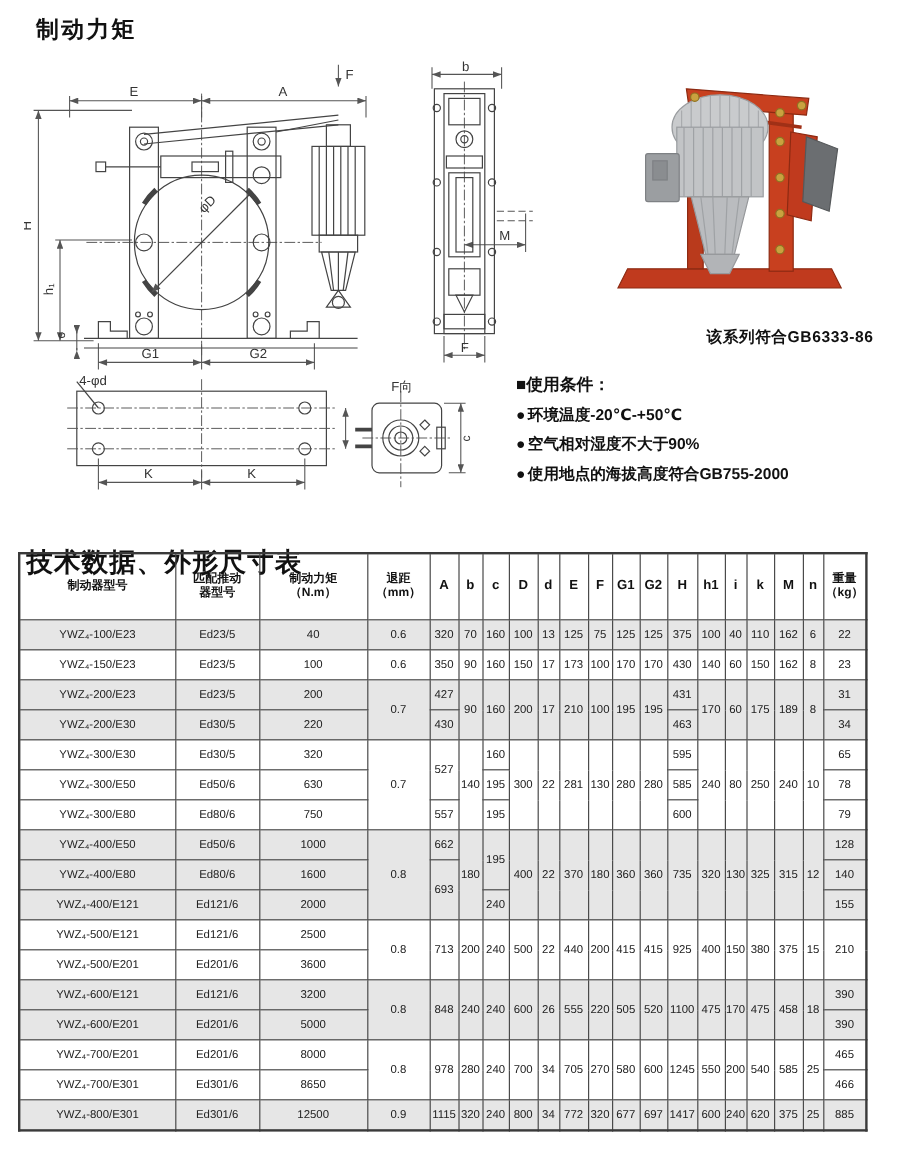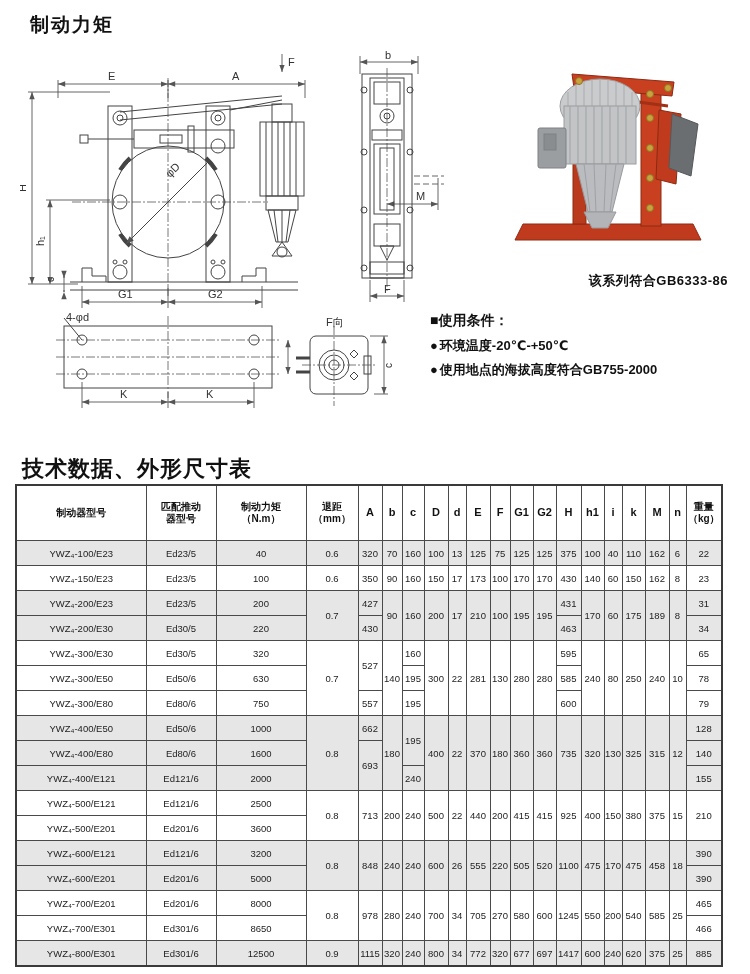--- a/index.html
+++ b/index.html
@@ -9,21 +9,21 @@
   #table-title{left:22px;top:454px;font-size:22px;font-weight:bold;letter-spacing:1px;}
   #note{left:15px;top:988px;font-size:13.5px;font-weight:bold;letter-spacing:.5px;}
   #photo-caption{left:478px;top:272px;width:250px;text-align:right;font-size:13px;font-weight:bold;letter-spacing:.5px;}
   
   #conditions{left:430px;top:312px;width:316px;}
   #cond-title{font-size:14px;font-weight:bold;margin-bottom:4px;}
   #cond-list{list-style:none;margin:0;padding:0;}
   #cond-list li{font-size:13px;font-weight:bold;margin:8px 0;line-height:1.25;}
   #cond-list .blt{margin-right:2px;}
   
-  #spec-table{left:15px;top:484px;border-collapse:collapse;table-layout:fixed;padding-left:21px;}
+  #spec-table{left:15px;top:460px;border-collapse:collapse;table-layout:fixed;padding-left:21px;}
   #spec-table th,#spec-table td{border:1px solid #4a4a4a;text-align:center;vertical-align:middle;padding:0;}
   #spec-table{border:2px solid #3a3a3a;}
   #spec-table th{height:54px;font-size:10px;font-weight:bold;white-space:pre-line;line-height:1.25;}
   #spec-table th.dim{font-size:11px;}
   #spec-table td{height:24px;font-size:9.5px;color:#222;}
   #spec-table tr.shade td{background:#e6e6e6;}
   
   svg text{font-family:"Liberation Sans","DejaVu Sans",sans-serif;fill:#333;}
   .lbl{font-size:11px;}
   .lbs{font-size:10px;}
@@ -263,20 +263,21 @@
       <line x1="86" y1="78" x2="100" y2="78"></line>
   </g>
   <text class="lbl" x="38" y="10">F向</text>
   <text class="lbs" x="104" y="52" transform="rotate(-90 104 52)">c</text>
 </svg>
 
 <div class="abs" id="conditions">
   <div id="cond-title">■使用条件：</div>
   <ul id="cond-list">
       <li><span class="blt">●</span>环境温度-20℃-+50℃</li>
+      <li><span class="blt">●</span>空气相对湿度不大于90%</li>
       <li><span class="blt">●</span>使用地点的海拔高度符合GB755-2000</li>
     </ul>
 </div>
 
 <div class="abs" id="table-title">技术数据、外形尺寸表</div>
 
 <table class="abs" id="spec-table">
     <colgroup>
       <col style="width: 130px;">
       <col style="width: 70px;">

